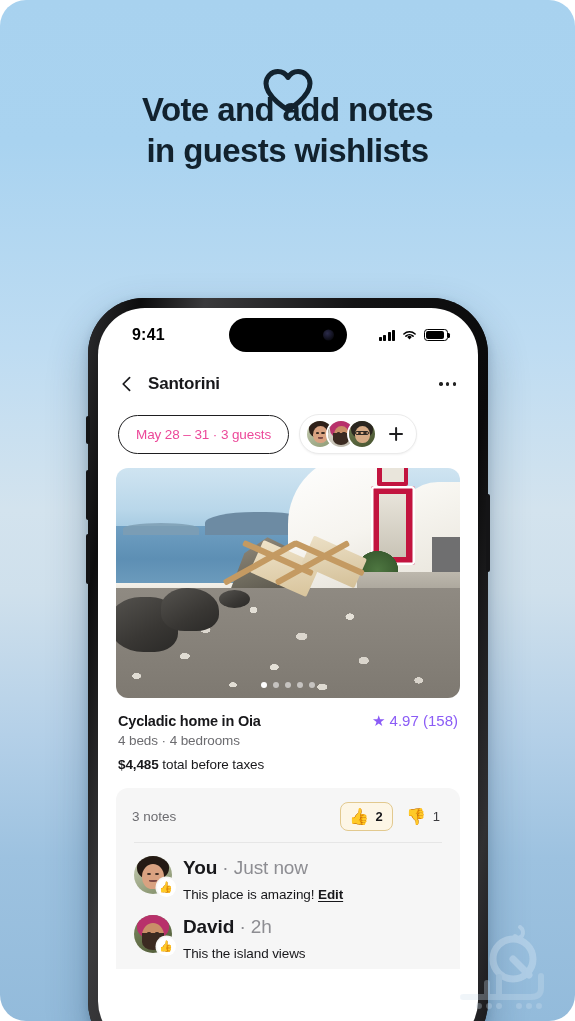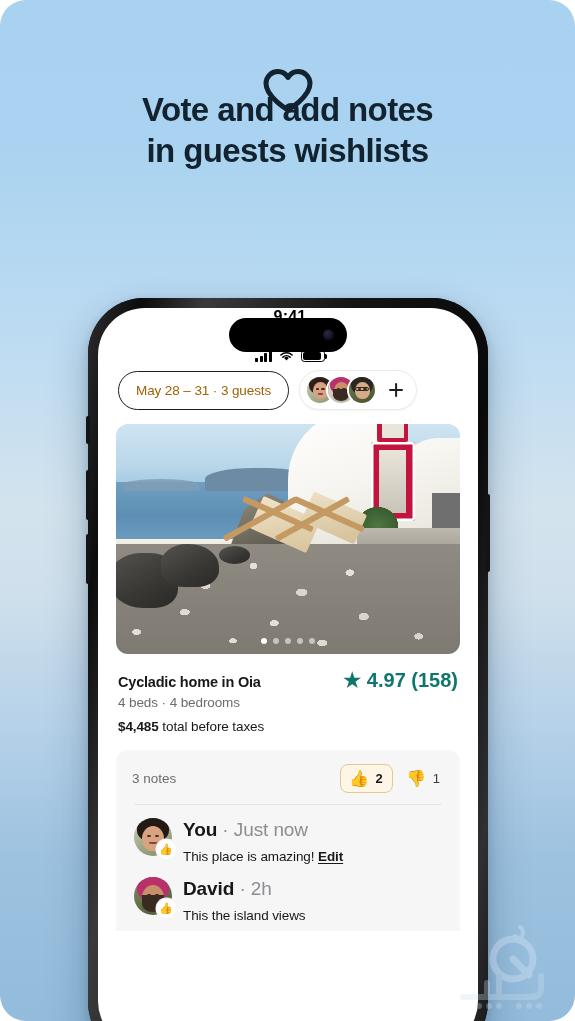--- a/index.html
+++ b/index.html
@@ -66,21 +66,20 @@
     border-radius: 47px;
     overflow: hidden;
     z-index: 2;
   }
 
   
   .statusbar {
     position: relative; height: 54px;
     display: flex; align-items: center; justify-content: space-between;
     padding: 0 30px 0 34px;
-    flex-direction: column;
   }
   .sb-time { font-size: 16px; font-weight: bold; color: #000; letter-spacing: .2px; }
   .sb-right { display:flex; align-items:center; gap:6px; }
   .dyn-island {
     position:absolute; left:50%; top:10px; transform:translateX(-50%);
     width:118px; height:34px; background:#000; border-radius:20px;
   }
   .dyn-island .cam {
     position:absolute; right:13px; top:50%; transform:translateY(-50%);
     width:11px; height:11px; border-radius:50%;
@@ -103,21 +102,21 @@
   }
   .back-chev { width:18px; height:18px; flex:0 0 auto; }
   .appbar-title { font-size: 17px; font-weight:600; color:#18181b; letter-spacing:-.2px; }
   .dots-btn { margin-left:auto; display:flex; gap:3.2px; align-items:center; padding:6px 0; }
   .dots-btn span { width:3.4px; height:3.4px; border-radius:50%; background:#222; }
 
   
   .filterrow { display:flex; align-items:center; gap:10px; padding: 8px 18px 14px 20px; }
   .date-pill {
     border:1.4px solid #1e1e20; border-radius:24px;
-    padding: 11px 17px; font-size:13.5px; color:#a16207; white-space:nowrap;
+    padding: 11px 17px; font-size:13.5px; color:#ec4899; white-space:nowrap;
     background:#fff; letter-spacing:-.1px;
   }
   .people-pill {
     display:flex; align-items:center; gap:0;
     border:1px solid #ebebeb; border-radius:24px;
     padding: 4px 10px 4px 5px; background:#fff;
     box-shadow: 0 1px 2px rgba(0,0,0,.05);
   }
   .av { width:30px; height:30px; border-radius:50%; border:2px solid #fff; overflow:hidden; position:relative; }
   .av + .av { margin-left:-9px; }
@@ -194,21 +193,21 @@
   .canvas2 { position:absolute; left:55%; top:34%; width:17%; height:14%;
         background:linear-gradient(150deg,#ece0c6,#d4c098); transform:rotate(24deg); border-radius:2px;}
   .dots { position:absolute; left:0; right:0; bottom:10px; display:flex; justify-content:center; gap:6px; }
   .dots span { width:6px; height:6px; border-radius:50%; background:rgba(255,255,255,.55); }
   .dots span.on { background:#fff; }
 
   
   .info { padding: 14px 20px 0 20px; }
   .info-top { display:flex; justify-content:space-between; align-items:baseline; gap:12px; }
   .info-title { font-size:14.5px; font-weight:bold; color:#18181b; letter-spacing:-.2px; }
-  .rating { font-size:20px; color:#0f766e; white-space:nowrap;font-weight:bold; }
+  .rating { font-size:15px; color:#8b5cf6; white-space:nowrap; }
   .info-sub { font-size:13.5px; color:#8d8d92; margin-top:4px; letter-spacing:-.1px; }
   .info-sub2 { font-size:13.5px; color:#6c6c70; margin-top:3px; letter-spacing:-.1px; }
   .price { margin-top:9px; font-size:13.5px; color:#18181b; 
            text-underline-offset:3px; letter-spacing:-.1px; }
   .price b { font-weight:bold; }
 
   
   .notes-card {
     margin: 16px 18px 0 18px; background:#f6f6f6;
     border-radius:12px 12px 0 0; padding: 14px 16px 8px 16px;
@@ -300,20 +299,31 @@
             <path d="M8.5 10.4 6.2 7.9a3.4 3.4 0 0 1 4.6 0z" fill="#000"></path>
             <path d="M2.9 5.0a8.2 8.2 0 0 1 11.2 0" stroke="#000" stroke-width="1.6" fill="none" stroke-linecap="round"></path>
             <path d="M4.9 7.1a5.3 5.3 0 0 1 7.2 0" stroke="#000" stroke-width="1.6" fill="none" stroke-linecap="round"></path>
           </svg>
           <span class="batt">
               <i></i>
             </span>
         </div>
       </div>
 
+      <div class="appbar">
+        <svg class="back-chev" viewBox="0 0 18 18">
+          <path d="M11.6 2.6 5.2 9l6.4 6.4" stroke="#18181b" stroke-width="1.7" fill="none" stroke-linecap="round" stroke-linejoin="round"></path>
+        </svg>
+        <div class="appbar-title">Santorini</div>
+        <div class="dots-btn">
+          <span></span>
+            <span></span>
+            <span></span>
+        </div>
+      </div>
 
       <div class="filterrow">
         <div class="date-pill">May 28 – 31 ·  3 guests</div>
         <div class="people-pill">
           <div class="av">
             <div class="face">
               <div class="f-bg" style="background:linear-gradient(150deg,#c9cfb7,#8d9a73)"></div>
               <div class="f-hair" style="background:#2e2019"></div>
               <div class="f-skin" style="background:#d9a281"></div>
               <div class="f-eye l"></div>

